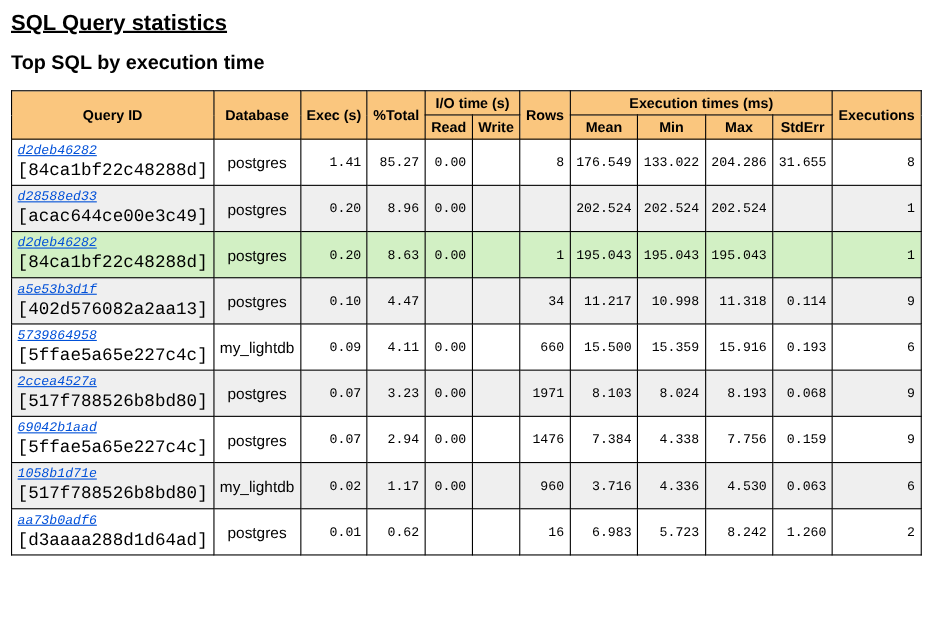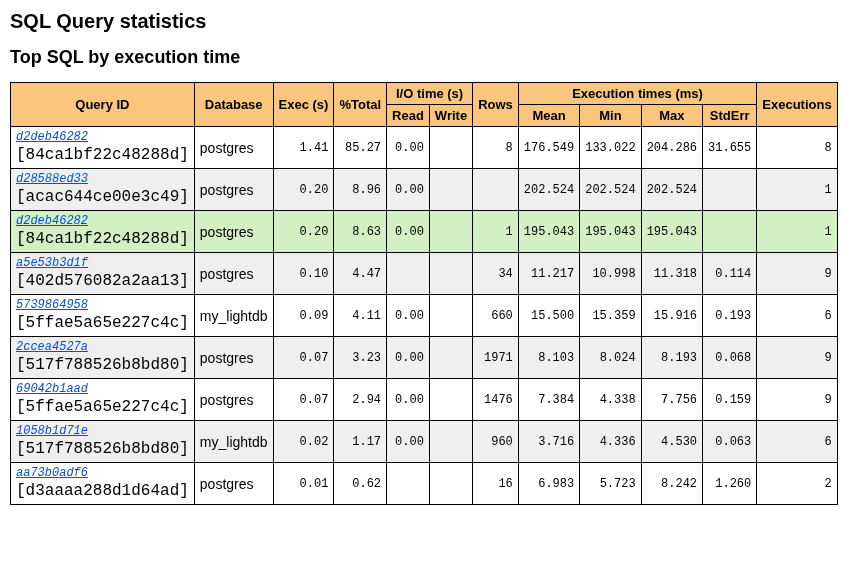--- a/index.html
+++ b/index.html
@@ -8,20 +8,21 @@
     padding: 10px;
     font-family: "Segoe UI", Arial, sans-serif;
     font-size: 13px;
     color: #000;
     background: #fff;
   }
   h2.main-title {
     font-size: 20px;
     font-weight: 700;
     margin: 0 0 14px 0;
+    text-decoration: underline;
   }
   h3.sub-title {
     font-size: 18px;
     font-weight: 700;
     margin: 0 0 14px 0;
   }
   table.sql {
     border-collapse: collapse;
     width: 100%;
   }
@@ -43,21 +44,21 @@
     font-size: 12px;
     text-align: right;
   }
   table.sql tbody td.qid-cell {
     text-align: left;
     line-height: 1.25;
   }
   table.sql tbody td.db-cell {
     font-family: "Segoe UI", Arial, sans-serif;
     font-size: 14px;
-    text-align: left;
+    text-align: center;
   }
   .qid-link {
     color: #0050d8;
     text-decoration: underline;
     font-family: "Consolas","Courier New",monospace;
     font-size: 12px;
     cursor: pointer;
     font-style: italic;
   }
   .qid-hash {

